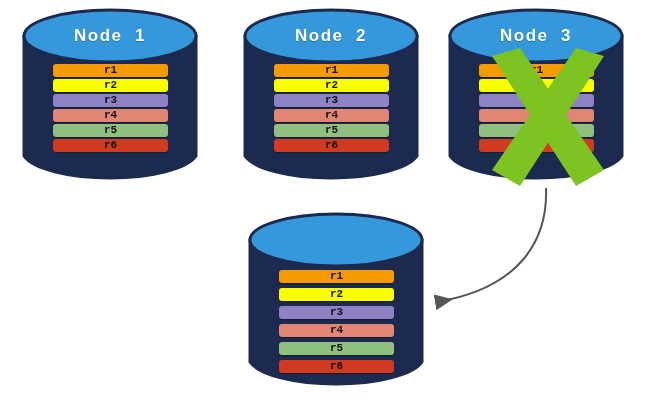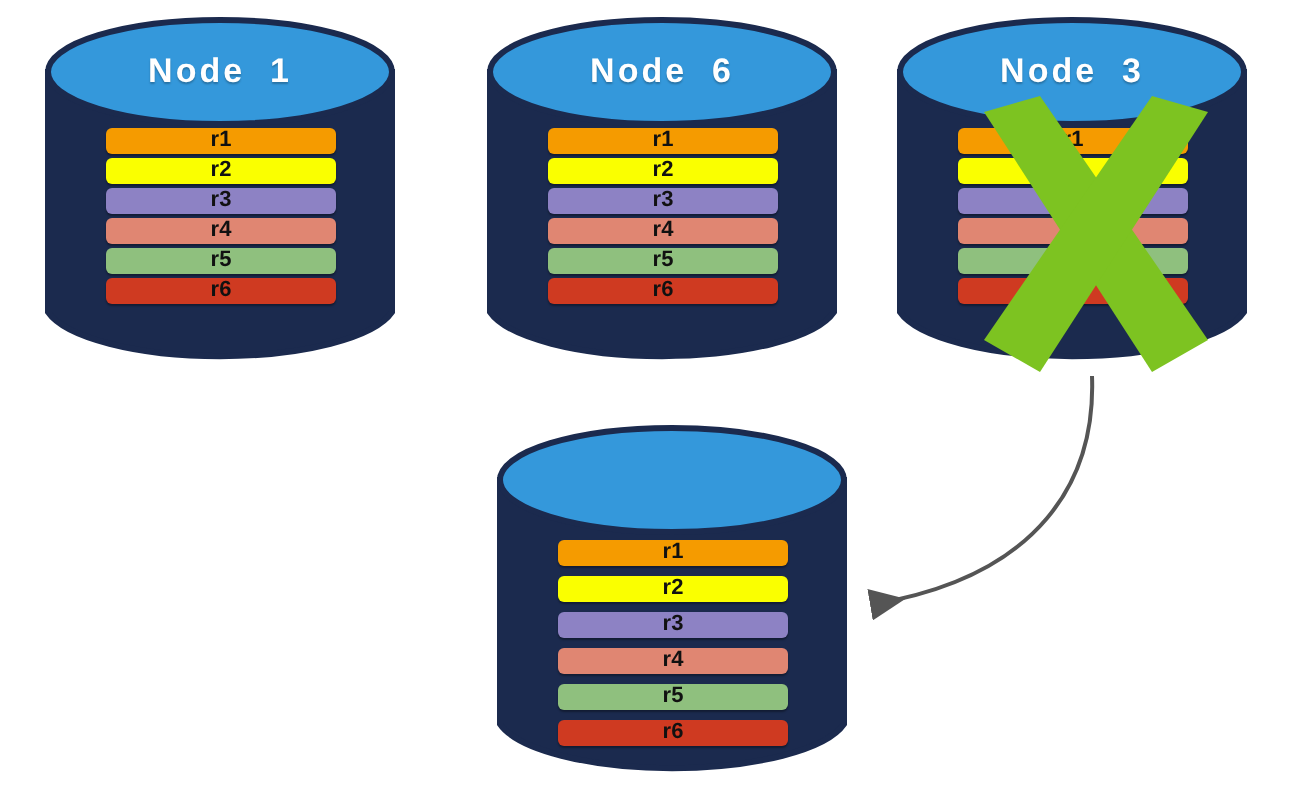--- a/index.html
+++ b/index.html
@@ -56,21 +56,21 @@
   .row-bar {
     height: 13px;
     border-radius: 3px;
     box-shadow: 0 1px 1px rgba(0,0,0,0.35);
     display: flex;
     align-items: center;
     justify-content: center;
     color: #111111;
     font-weight: bold;
     font-size: 11px;
-    font-family: Liberation Sans, sans-serif;
+    font-family: Liberation Mono, monospace;
     line-height: 1;
   }
 
   .x-mark {
     position: absolute;
     pointer-events: none;
   }
   .arrow-layer {
     position: absolute;
     left: 0;
@@ -111,21 +111,21 @@
           <span>r6</span>
         </div>
     </div>
   </div>
 
   <div class="node" style="left:243px; top:8px; width:176px; height:176px;">
     <svg class="node-svg" width="176" height="176" viewBox="0 0 176 176">
       <path d="M2,28 L2,148 A88,28 0 0 0 174,148 L174,28 Z" fill="#1b2a4e" stroke="#1b2a4e" stroke-width="3"></path>
       <ellipse cx="88" cy="28" rx="86" ry="26" fill="#3498db" stroke="#1b2a4e" stroke-width="3"></ellipse>
     </svg>
-    <div class="node-title" style="top:18px;">Node  6</div>
+    <div class="node-title" style="top:18px;">Node  2</div>
     <div class="rows" style="left:31px; top:56px; width:115px;">
       <div class="row-bar" style="background:#f59b00;">
           <span>r1</span>
         </div>
       <div class="row-bar" style="background:#faff00;">
           <span>r2</span>
         </div>
       <div class="row-bar" style="background:#8d82c4;">
           <span>r3</span>
         </div>

